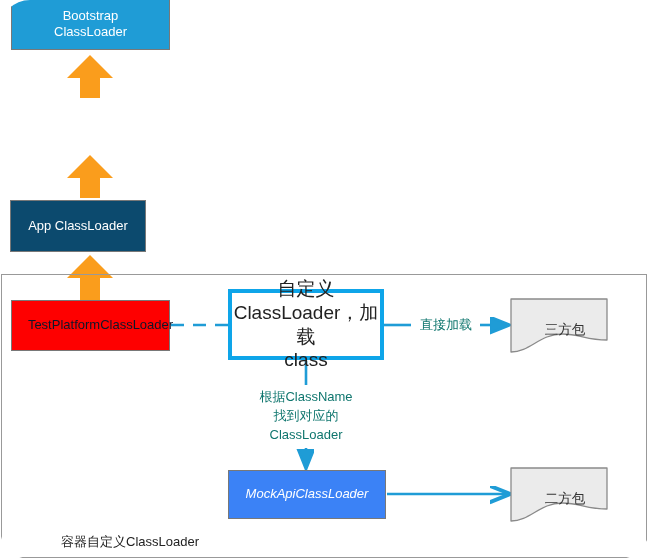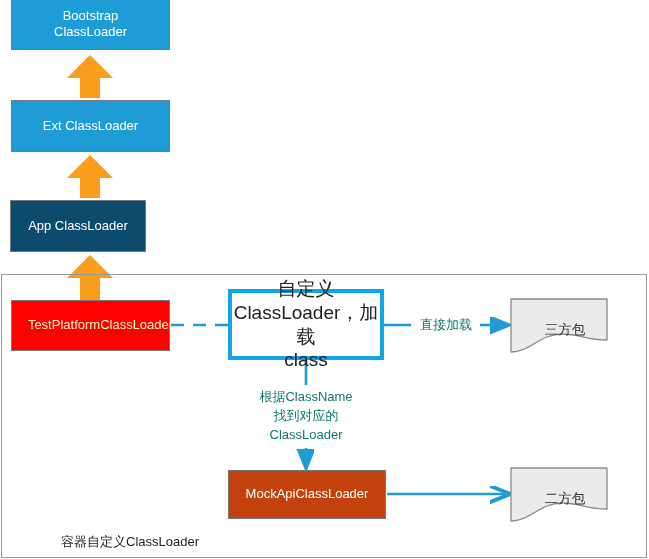--- a/index.html
+++ b/index.html
@@ -9,38 +9,39 @@
   }
   body {
     font-family: "Liberation Sans", "DejaVu Sans", sans-serif;
   }
   #canvas {
     position: relative;
     width: 649px;
     height: 559px;
     background: #ffffff;
     overflow: hidden;
+    border-radius: 30px;
   }
   .node {
     position: absolute;
     box-sizing: border-box;
     display: flex;
     align-items: center;
     justify-content: center;
     text-align: center;
     line-height: 1.25;
   }
   .jvm-box {
     border: 1px solid #787878;
     color: #ffffff;
     font-size: 13px;
   }
   .red-box {
     border: 1px solid #787878;
-    color: #fef9c3;
+    color: #0f172a;
     font-size: 13px;
     padding-left: 20px;
   }
   .pink-box {
     border: 1px solid #787878;
     color: #ffffff;
     font-size: 13px;
   }
   .white-box {
     border: 4px solid #0ea5e9;
@@ -132,43 +133,40 @@
     </g>
   </svg>
 
   <div class="node jvm-box" style="left:11px; top:-2px; width:159px; height:52px; background:#1f9cd6;">
     <div>
       <div>Bootstrap</div>
       <div>ClassLoader</div>
     </div>
   </div>
 
-  <div class="node jvm-box" style="left:11px; top:100px; width:159px; height:52px; background:#1f9cd6;">
-    <span>Ext ClassLoader</span>
-  </div>
 
   <div class="node jvm-box" style="left:10px; top:200px; width:136px; height:52px; background:#0c4a6e;">
     <span>App ClassLoader</span>
   </div>
 
   <div class="container-box" style="left:1px; top:274px; width:646px; height:284px;"></div>
   <div class="container-label" style="left:13px; top:533px;margin-left:48px;">容器自定义ClassLoader</div>
 
   <div class="node red-box" style="left:11px; top:300px; width:159px; height:51px; background:#fe0000;">
     <span>TestPlatformClassLoader</span>
   </div>
 
   <div class="node white-box" style="left:228px; top:289px; width:156px; height:71px;">
     <div>
       <div>自定义ClassLoader，加载</div>
       <div>class</div>
     </div>
   </div>
 
-  <div class="node pink-box" style="left:228px; top:470px; width:158px; height:49px; background:#c2410c;">
+  <div class="node pink-box" style="left:228px; top:470px; width:158px; height:49px; background:#3b82f6;font-style:italic;">
     <span>MockApiClassLoader</span>
   </div>
 
   <div class="edge-label" style="left:413px; top:316px; width:66px;">直接加载</div>
 
   <div class="edge-label" style="left:226px; top:388px; width:160px;">
     <div>根据ClassName</div>
     <div>找到对应的</div>
     <div>ClassLoader</div>
   </div>

